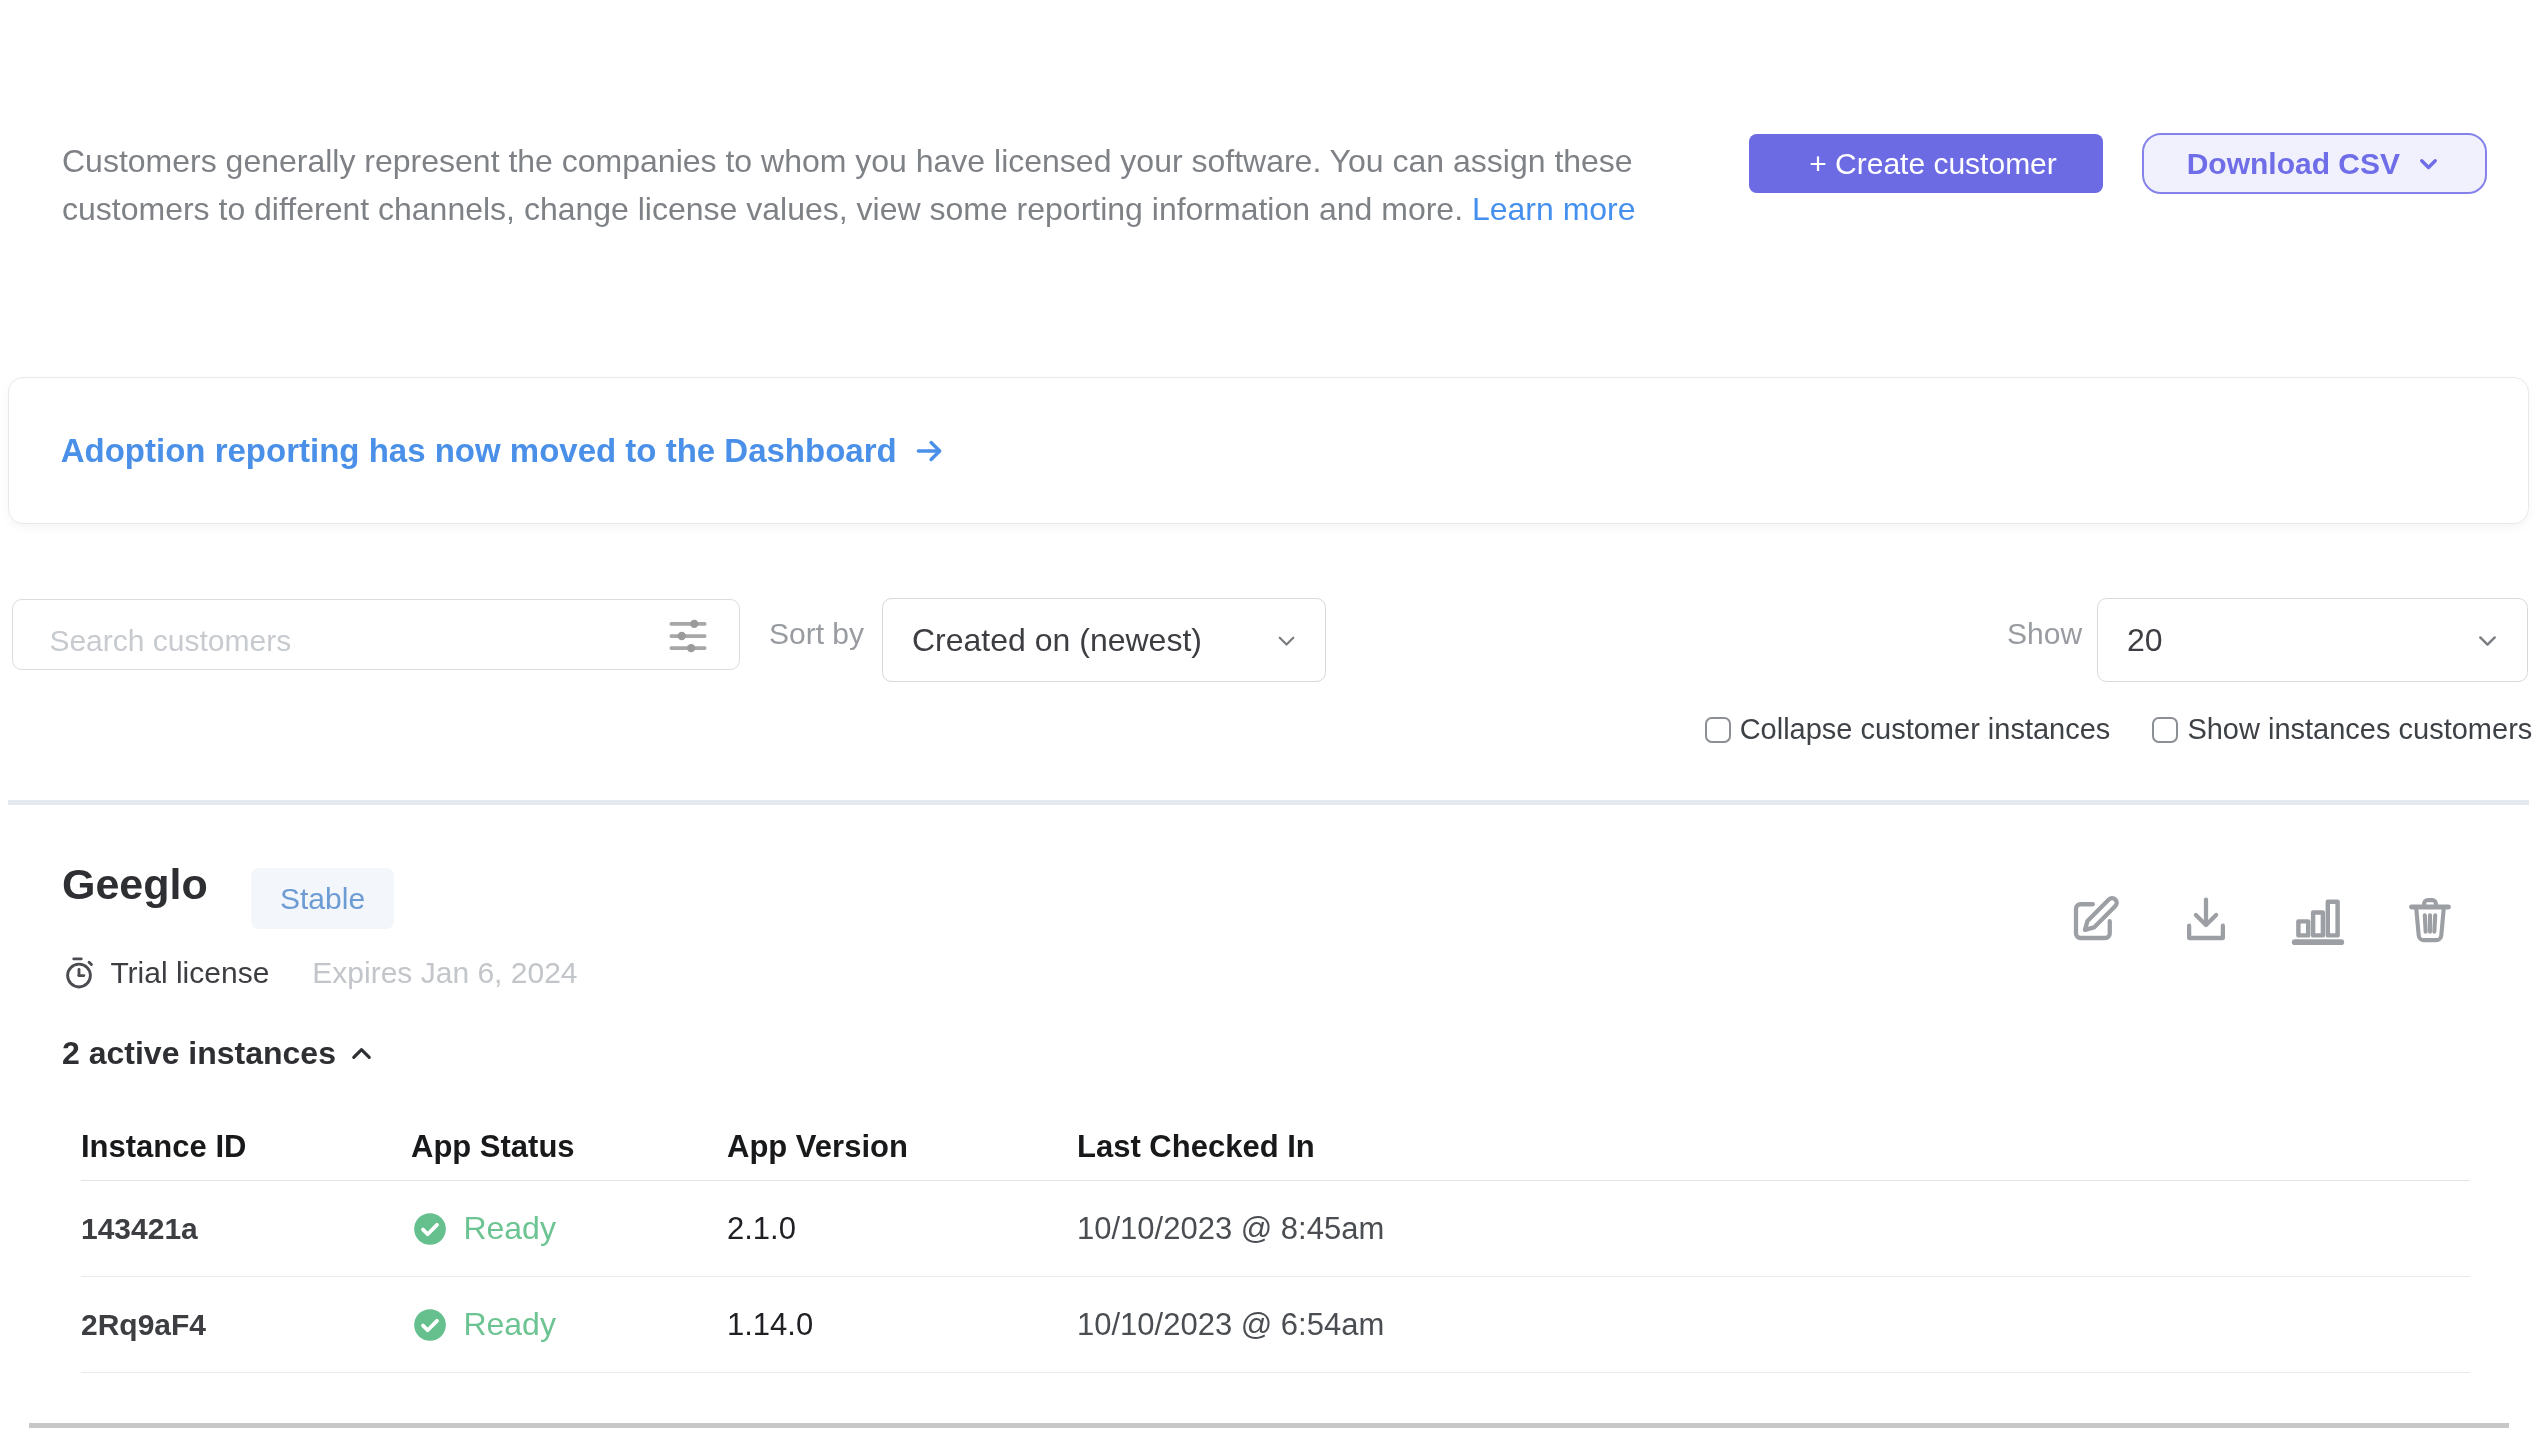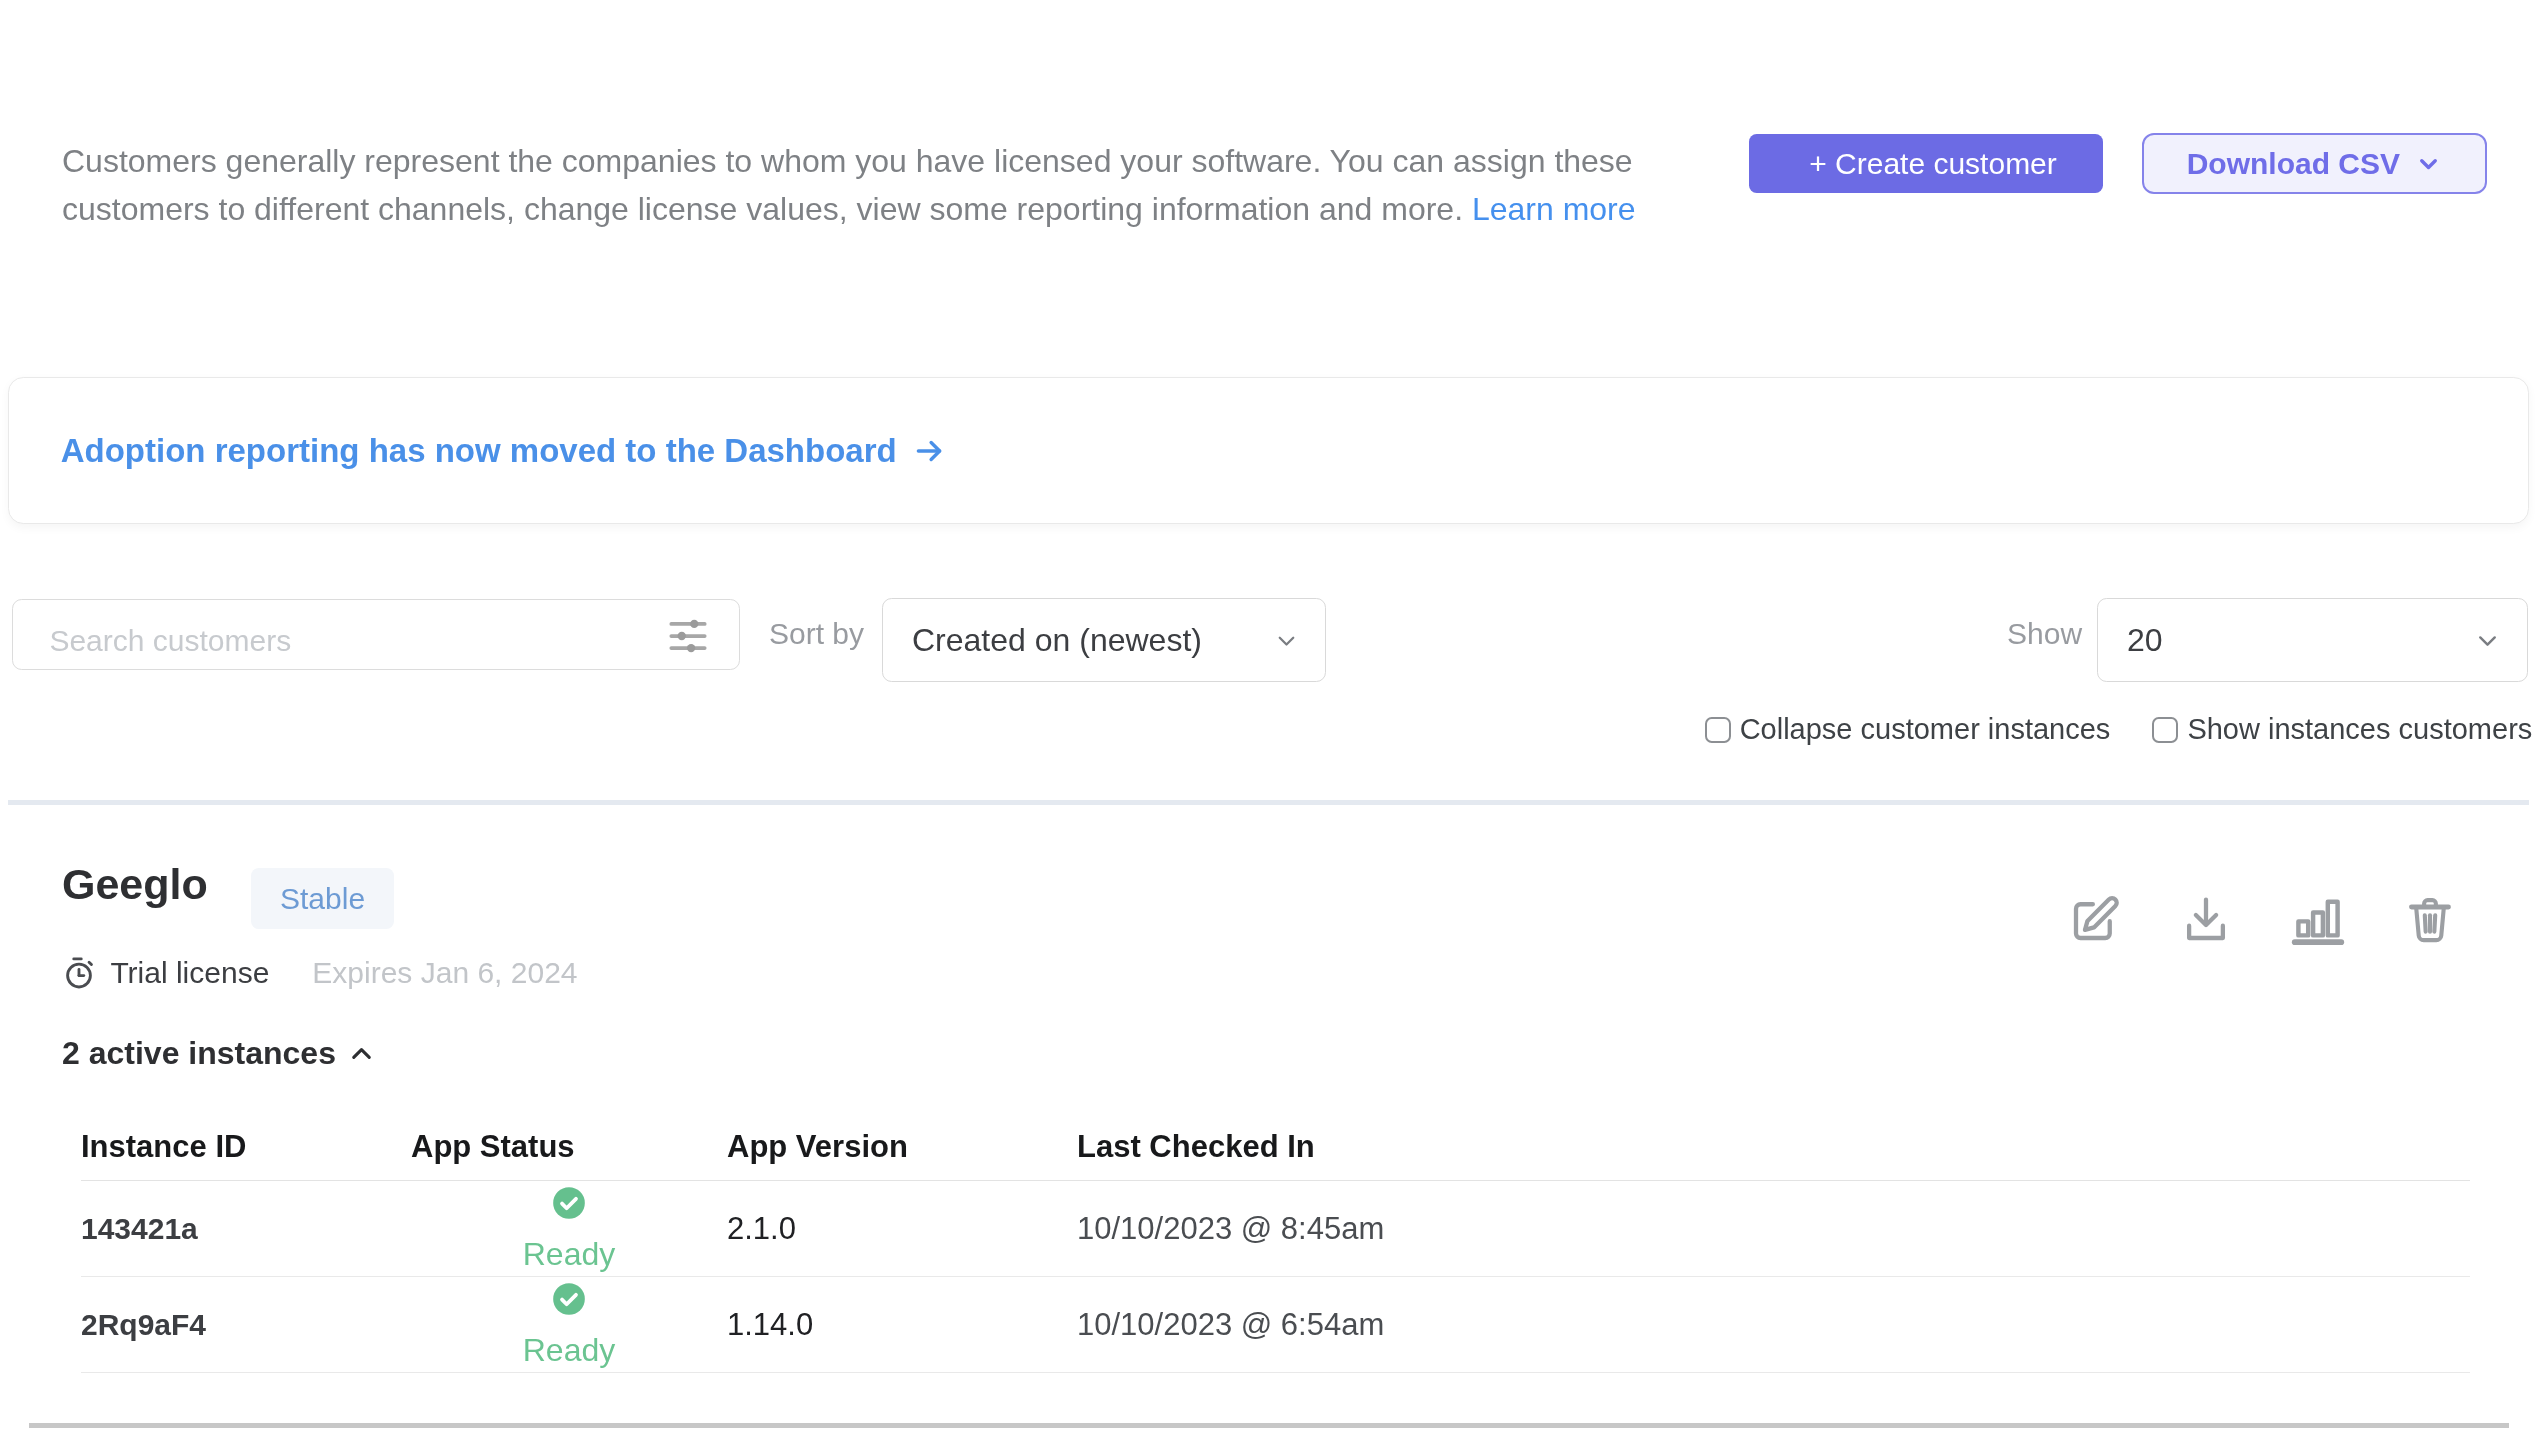--- a/index.html
+++ b/index.html
@@ -25,21 +25,21 @@
   .learn-more { color: #4590ee; text-decoration: none; cursor: pointer; }
 
   .btn-create {
     position: absolute; left: 1749px; top: 134px; width: 354px; height: 59px;
     background: #6c6be4; border: none; border-radius: 7.7px;
     color: #ffffff; font-size: 30px; font-family: inherit;
     display: flex; align-items: center; justify-content: center; cursor: pointer; padding-left: 14px;
   }
   .btn-download {
     position: absolute; left: 2142px; top: 133px; width: 345px; height: 61px;
-    background: #f1f1fd; border: 2.9px solid #8583ea; border-radius: 12px;
+    background: #f1f1fd; border: 2.9px solid #8583ea; border-radius: 19px;
     color: #6f6de8; font-size: 30px; font-weight: 700; font-family: inherit;
     display: flex; align-items: center; justify-content: center; gap: 15.3px; cursor: pointer;
   }
   .btn-download svg { stroke: #6f6de8; }
 
   
   .banner {
     position: absolute; left: 7.7px; top: 377px; width: 2521px; height: 147px;
     background: #fff; border: 1.9px solid #e9e9e9; border-radius: 15.3px;
     box-shadow: 0 3.8px 9.6px rgba(0,0,0,0.04);
@@ -134,21 +134,21 @@
   }
   .t-row {
     display: grid;
     grid-template-columns: 330px 316px 350px 1fr;
     align-items: center;
   }
   .t-head { height: 67px; border-bottom: 1.9px solid #e3e3e3; }
   .t-head .t-cell { font-size: 31px; font-weight: 700; color: #18191b; }
   .t-body-row { height: 96px; border-bottom: 1.9px solid #e9e9e9; }
   .cell-id { font-size: 30px; font-weight: 700; color: #3c3e42; }
-  .cell-status { display: flex; align-items: center; gap: 14.4px; font-size: 32px; color: #6bc491; flex-direction: column; }
+  .cell-status { display: flex; align-items: center; gap: 14.4px; font-size: 32px; color: #6bc491; }
   .cell-version { font-size: 31px; color: #202124; }
   .cell-time { font-size: 31px; color: #4a4d51; }
 
   .divider-bottom {
     position: absolute; left: 29px; top: 1423px; width: 2480px; height: 4.8px;
     background: #c7c7c7;
   }
 </style>
 </head>
 <body>

